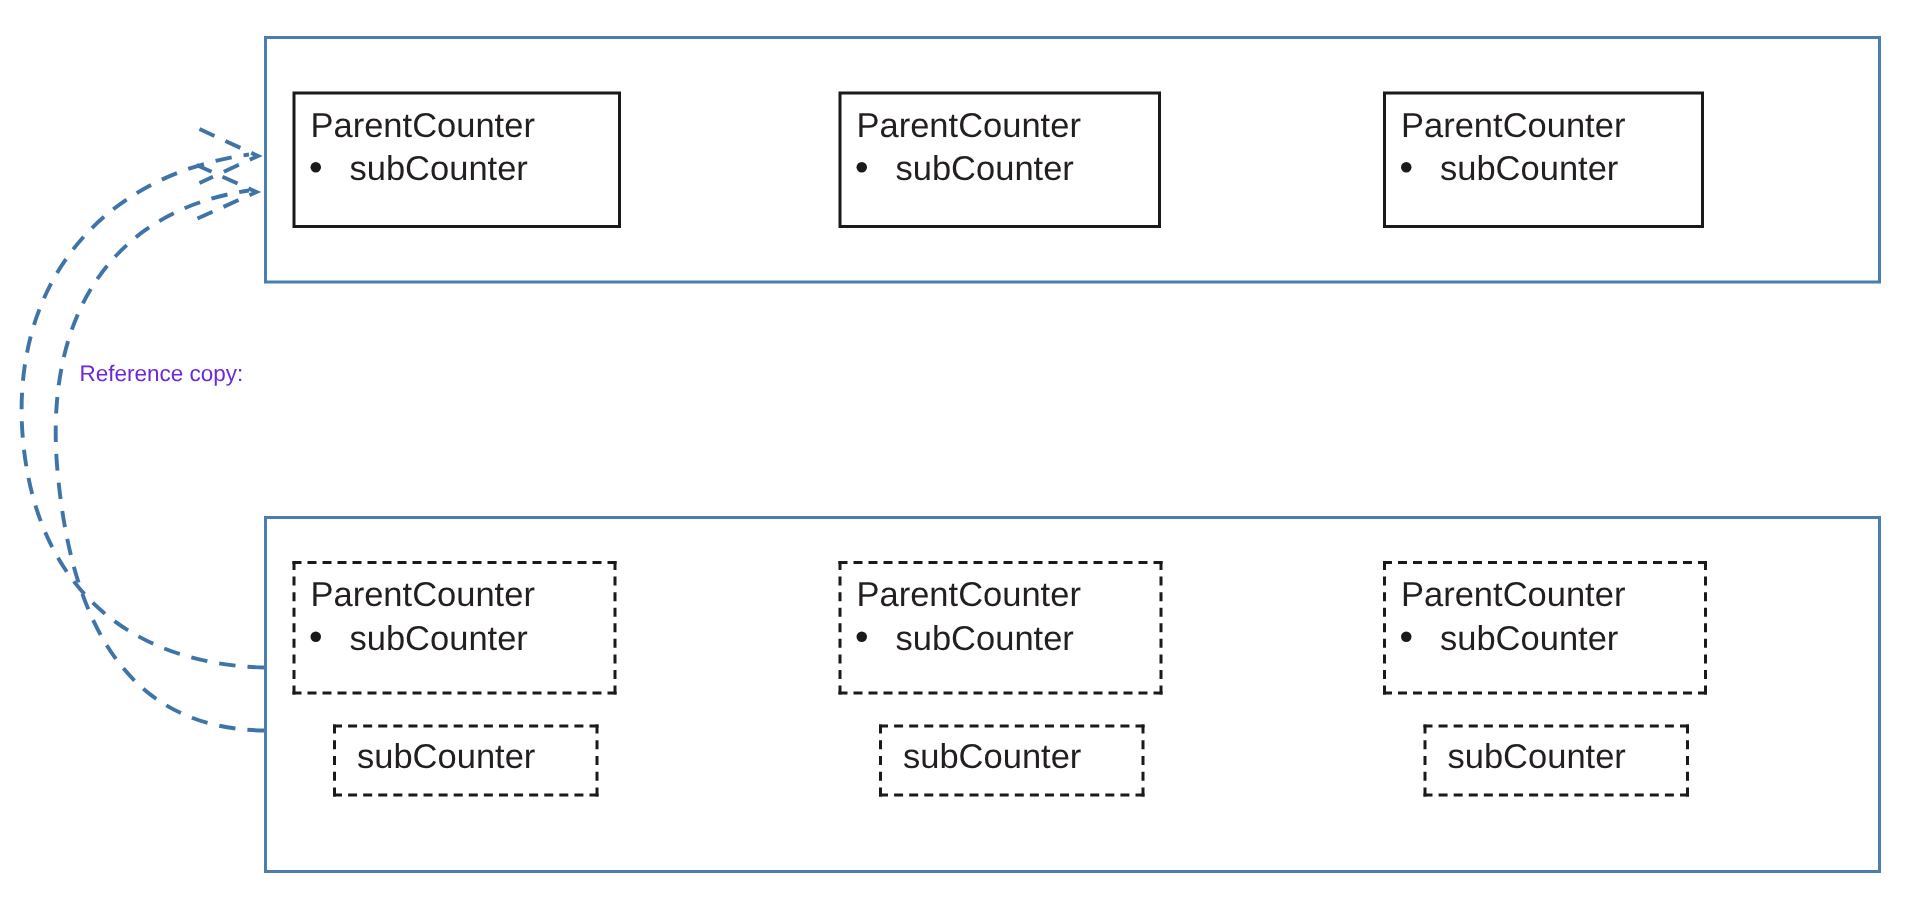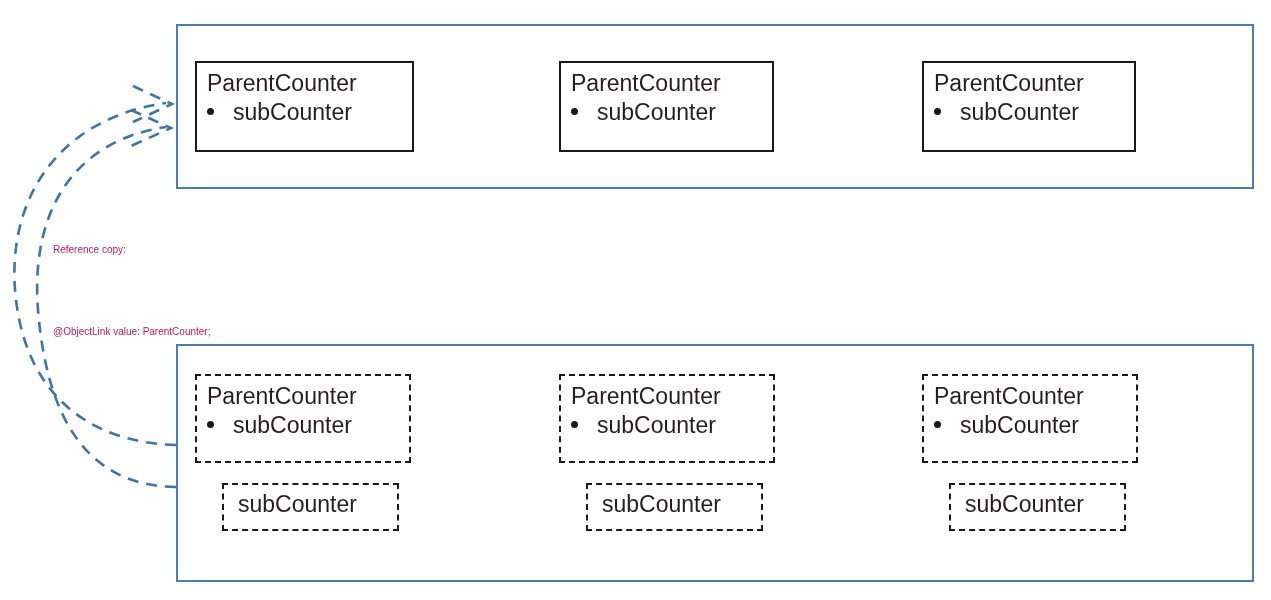--- a/index.html
+++ b/index.html
@@ -77,23 +77,23 @@
     padding: 5px 14px;
     font-size: 23px;
     line-height: 29px;
     white-space: nowrap;
   }
 
   
   .caption {
     position: absolute;
     white-space: pre;
-    font-size: 10px;
+    font-size: 15px;
     line-height: 21px;
-    color: #be185d;
+    color: #6d28d9;
   }
   #reference-copy-label { left: 53px; top: 239px; }
   #objectlink-code      { left: 53px; top: 279px; }
 
   
   #arrow-layer {
     position: absolute;
     left: 0; top: 0;
     width: 1271px;
     height: 600px;
@@ -140,21 +140,20 @@
     <div class="entity-title">ParentCounter</div>
     <div class="entity-sub-row">
       <span class="bullet-dot"></span>
       <span class="entity-sub-label">subCounter</span>
     </div>
   </div>
 
   <div id="reference-copy-label" class="caption">Reference copy:</div>
 
   <div id="objectlink-code" class="caption">
-    <div>@ObjectLink value: ParentCounter;</div>
   </div>
 
   <div id="bottom-container" class="container-box"></div>
 
   <div class="entity-box dashed" style="left:195px; top:374px; width:216px; height:89px;">
     <div class="entity-title">ParentCounter</div>
     <div class="entity-sub-row">
       <span class="bullet-dot"></span>
       <span class="entity-sub-label">subCounter</span>
     </div>

